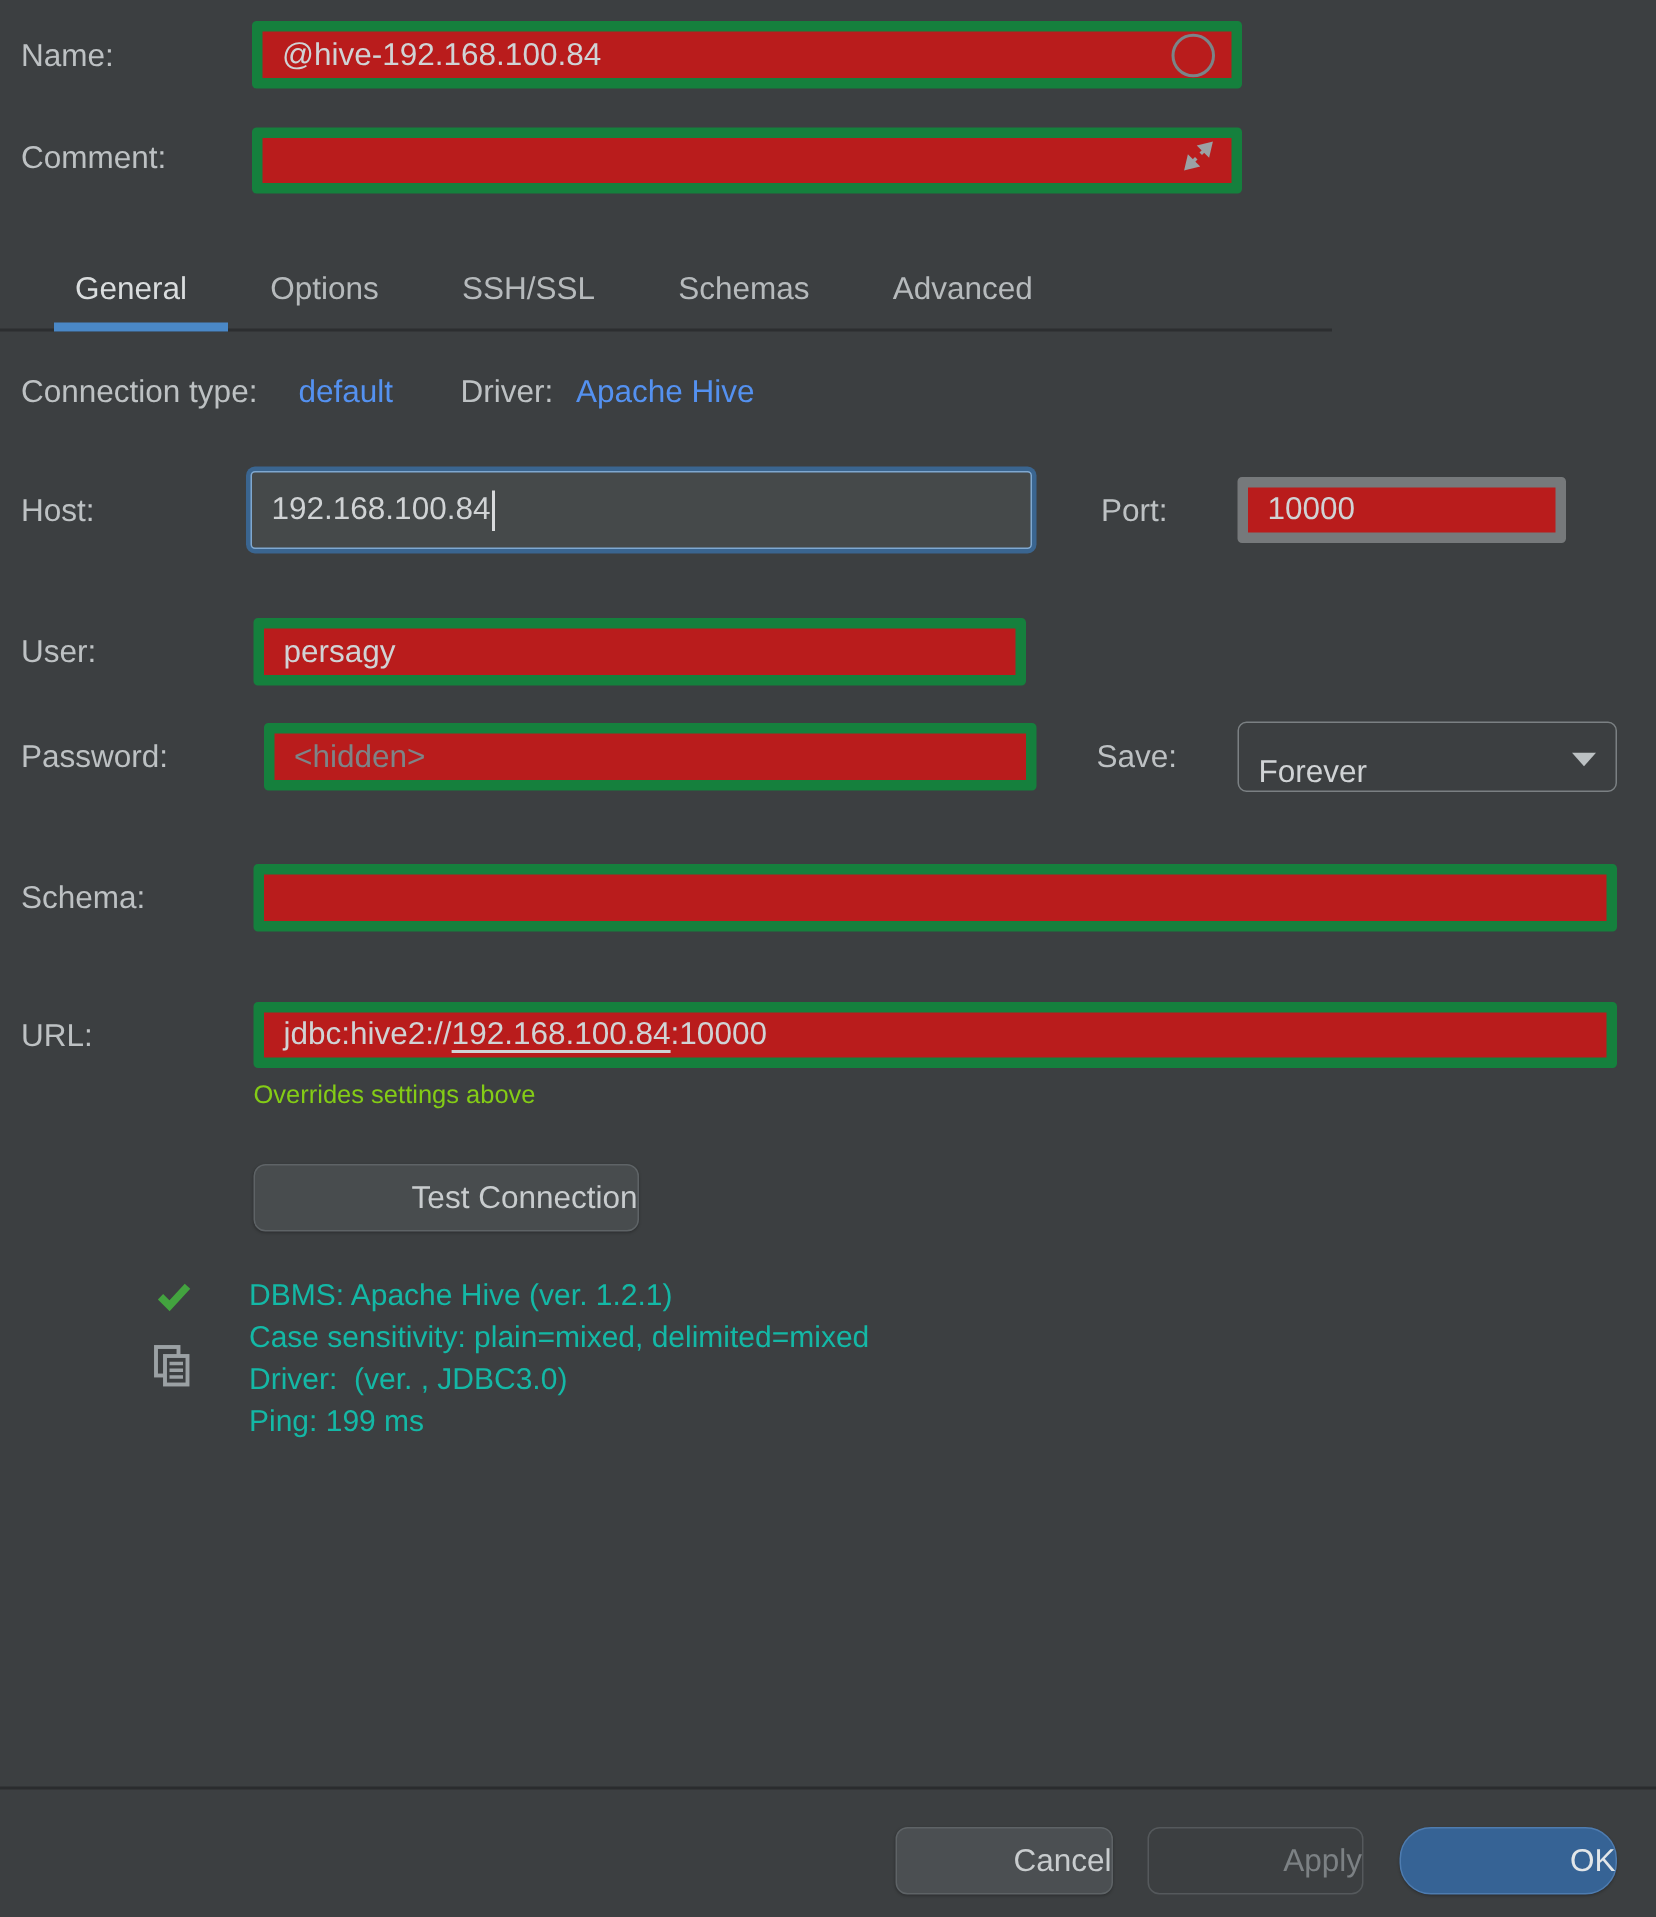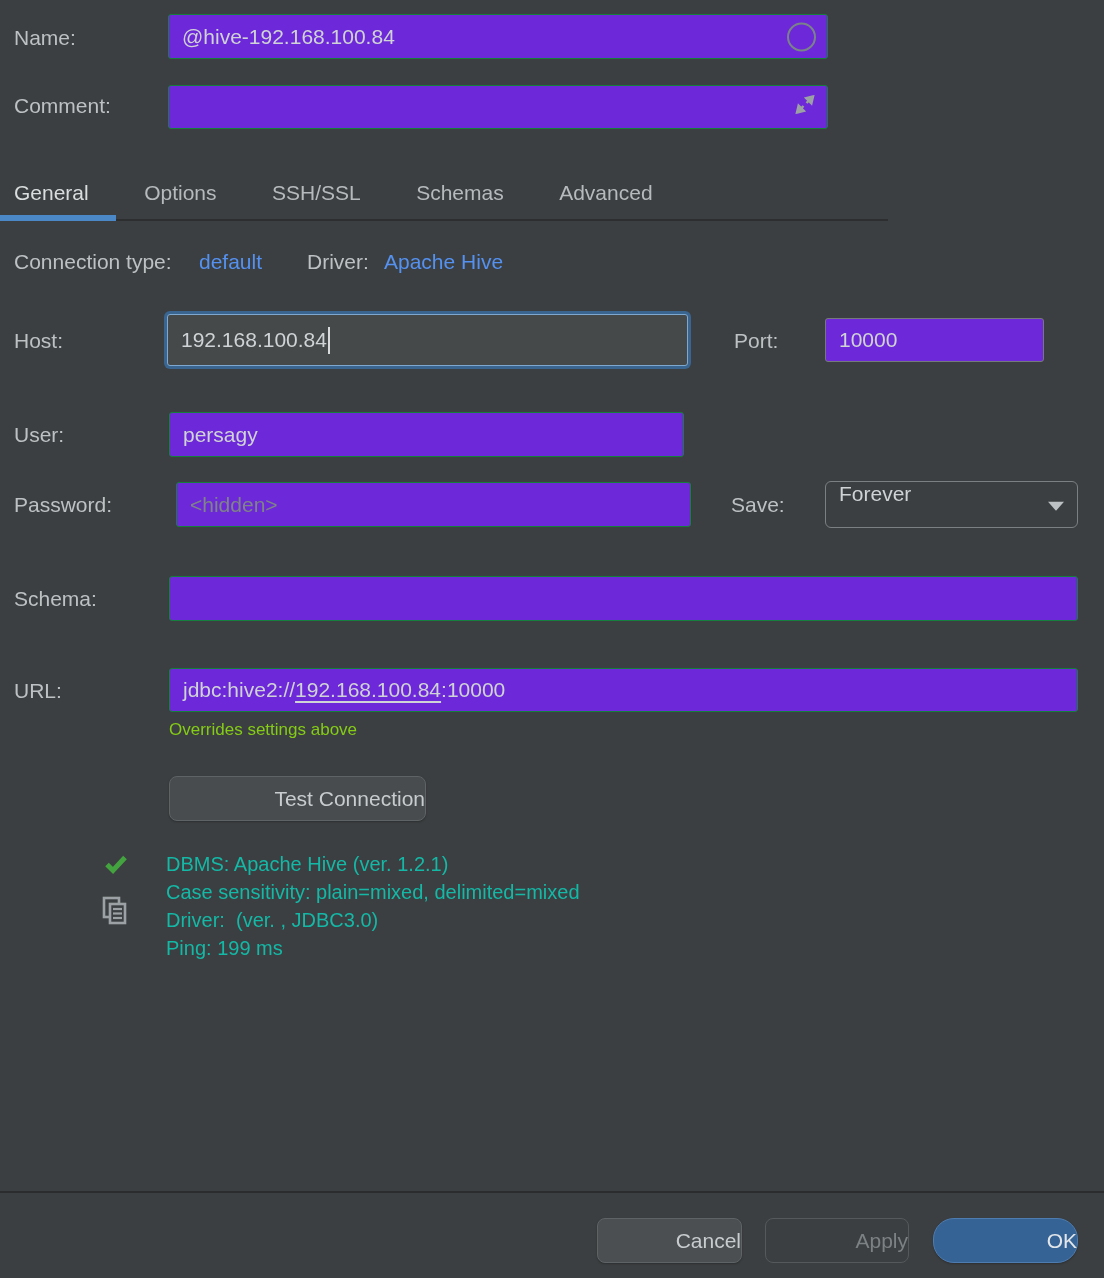--- a/index.html
+++ b/index.html
@@ -3,39 +3,39 @@
 <meta charset="utf-8">
 <style>
   * { margin:0; padding:0; box-sizing:border-box; }
   html,body { background:#3C3F41; }
   .dialog {
     position:relative; width:1104px; height:1278px; background:#3C3F41;
     font-family:Liberation Sans, sans-serif; overflow:hidden;
   }
   .lbl { position:absolute; color:#BDC1C3; font-size:21px; white-space:nowrap; }
   .field {
-    position:absolute; background:#6d28d9; border:1px solid #15803d; border-radius:3px;
+    position:absolute; background:#b91c1c; border:7px solid #15803d; border-radius:3px;
     display:flex; align-items:center; padding:0 13px; color:#D0D3D5; font-size:21px;
   }
   .field input {
     width:100%; height:100%; background:transparent; border:none; outline:none;
     color:#D0D3D5; font-size:21px; font-family:inherit; padding:0;
   }
   .field input::placeholder { color:#7E8487; opacity:1; }
   .field.focused { border:1px solid #7FA8D0; box-shadow:0 0 0 3px #3A6590; background:#45494A; }
   .caret { display:inline-block; width:2px; height:27px; background:#D8DADC; margin-left:1px; vertical-align:middle; }
   .circle-icon {
     position:absolute; right:11px; top:50%; transform:translateY(-50%);
     width:29px; height:29px; border:2px solid #7A8488; border-radius:50%;
   }
   .expand-icon { position:absolute; right:9px; top:50%; transform:translateY(-50%); }
   
   .tabs {
     position:absolute; left:0; top:163px; width:888px; height:58px;
-    border-bottom:2px solid #2C2E30; white-space:nowrap;
+    border-bottom:2px solid #2C2E30; white-space:nowrap;padding-left:36px;
   }
   .tab {
     position:relative; display:inline-block; height:56px; line-height:60px;
     padding:0 14px; font-size:21px; color:#B6BABC; cursor:default;
   }
   .tab + .tab { margin-left:23px; }
   .tab.active { color:#DADDDE; }
   .tab.active::after {
     content:""; position:absolute; left:0; right:-13px; bottom:-2px; height:6px; background:#4A88C7;
   }
@@ -43,21 +43,21 @@
   .hint { position:absolute; color:#84cc16; font-size:17px; }
   .ulined { text-decoration:underline; text-underline-offset:4px; }
   .btn {
     position:absolute; display:flex; align-items:center; justify-content:flex-end;
     background:#4B4F52; border:1px solid #5E6366; border-radius:8px;
     color:#C8CCCE; font-size:21px; box-shadow:0 1px 2px rgba(0,0,0,.25);
   }
   .btn.disabled { background:transparent; border-color:#55595C; color:#7C8184; box-shadow:none; }
   .btn.primary { background:#366395; border-color:#4E7CB0; color:#E2E6E9;border-radius:21px; }
   .combo {
-    position:absolute; display:flex; align-items:flex-start; background:transparent;
+    position:absolute; display:flex; align-items:flex-end; background:transparent;
     border:1px solid #7B8083; border-radius:6px; padding:0 13px; color:#D0D3D5; font-size:21px;
   }
   .tri-down {
     position:absolute; right:13px; top:50%; transform:translateY(-35%);
     width:0; height:0; border-left:8px solid transparent; border-right:8px solid transparent;
     border-top:9px solid #BCC1C3;
   }
   .status-line { color:#14b8a6; font-size:20px; line-height:28px; white-space:pre; }
   .divider { position:absolute; left:0; width:1104px; height:2px; background:#2A2C2E; }
 </style>

